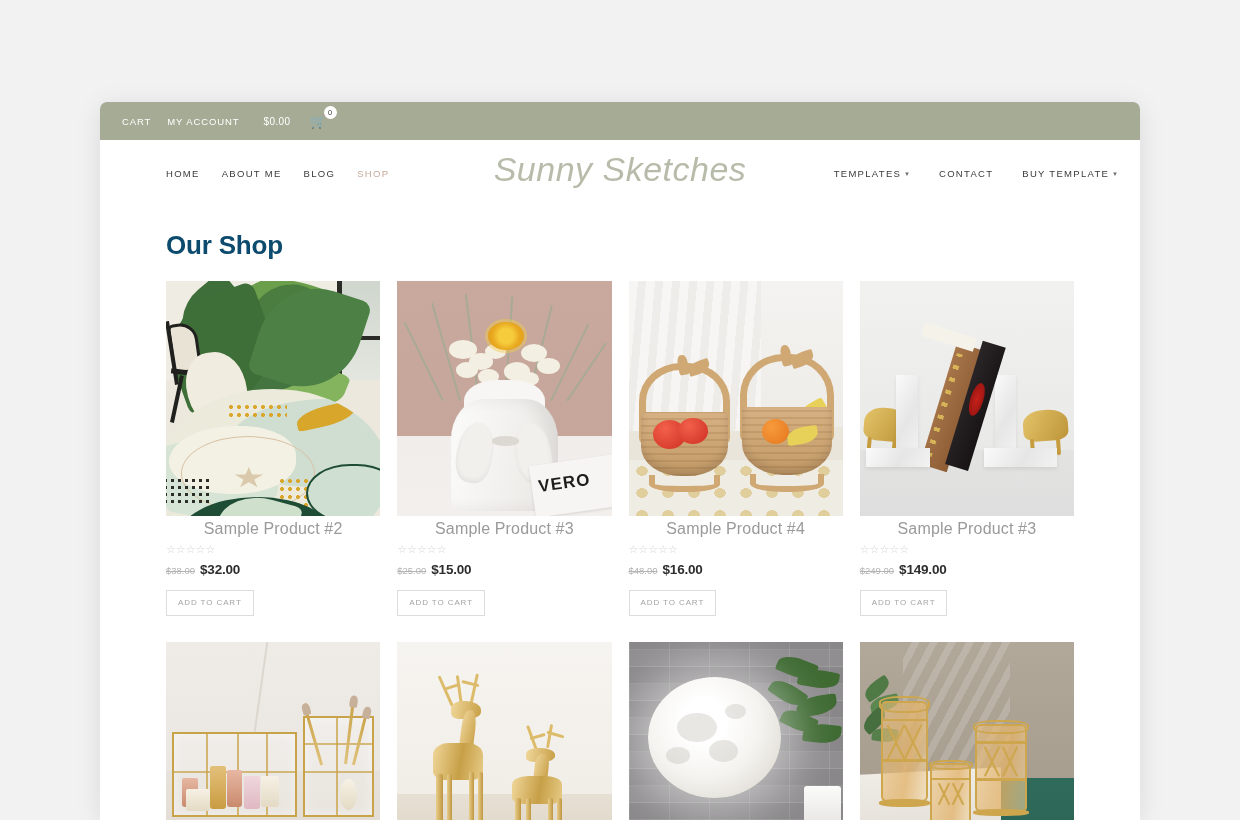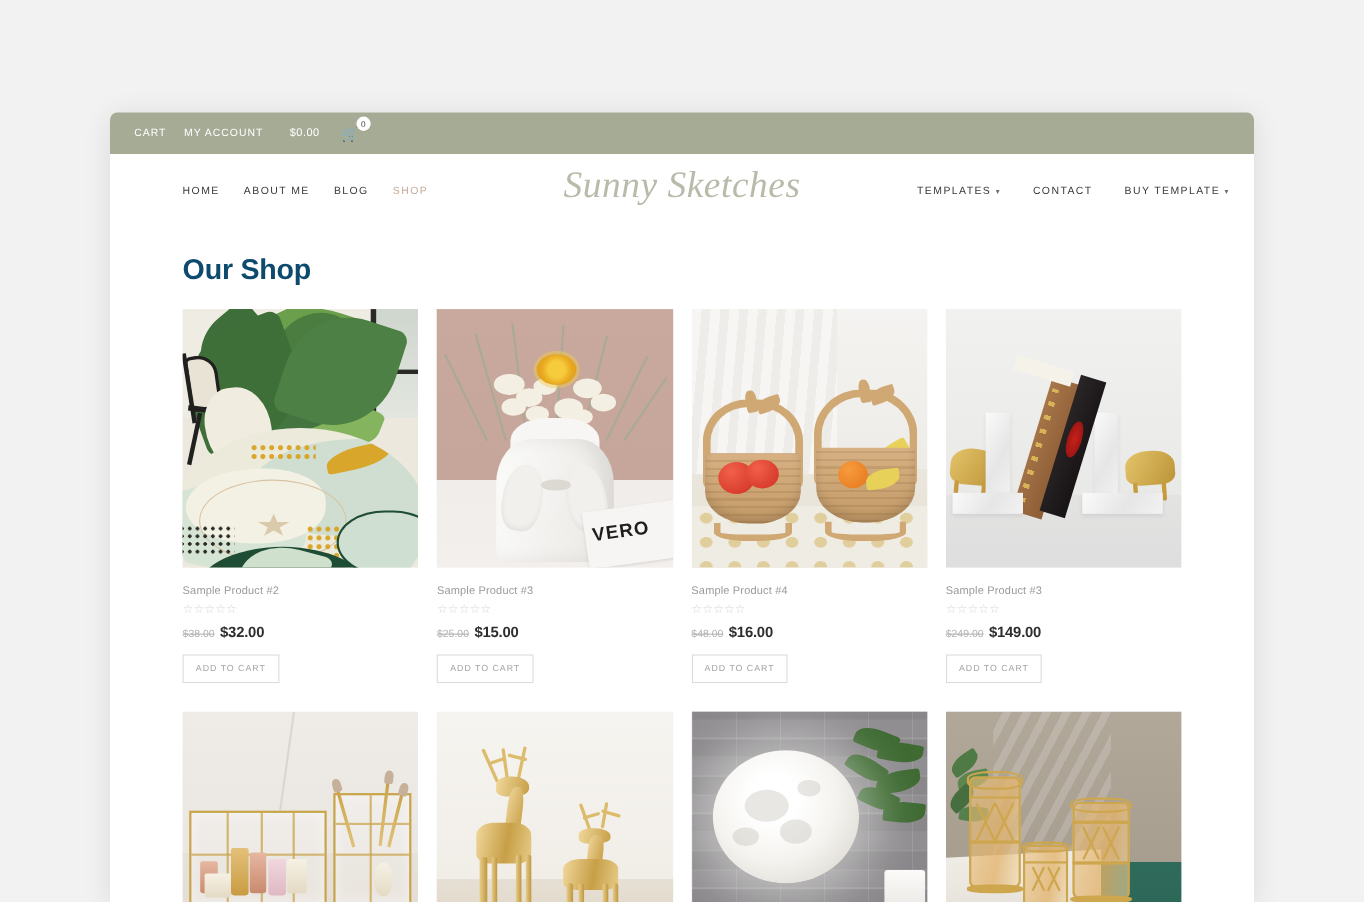--- a/index.html
+++ b/index.html
@@ -128,21 +128,21 @@
     gap: 4px;
   }
   .nav-link.active { color: #c6ab9a; }
   .chev { font-size: 7px; color: #6d6d6d; position: relative; top: 1px; }
 
   #logo {
     position: absolute;
     left: 0; right: 0;
     top: 10px;
     text-align: center;
-    font-family: Liberation Serif, serif;
+    font-family: Liberation Sans, sans-serif;
     font-style: italic;
     font-size: 34px;
     color: #b7bba9;
     letter-spacing: 0.5px;
     pointer-events: none;
     font-weight: 400;
   }
   #nav-right { margin-left: auto; gap: 29px; }
 
   
@@ -165,26 +165,27 @@
   .product-thumb {
     width: 100%;
     height: 235px;
     overflow: hidden;
     position: relative;
     background: #efefee;
     cursor: pointer;
   }
   .product-thumb.short { height: 195px; }
   .product-name {
-    margin-top: 16px;
-    font-size: 10px;
+    margin-top: 4px;
+    font-size: 16px;
     color: #9a9a9a;
     letter-spacing: 0.15px;
     text-decoration: none;
     display: block;
+    text-align: center;
   }
   .stars { margin-top: 6px; display: flex; gap: 0px; font-size: 11px; color: #d6d6d6; line-height: 1; }
   .price-row { margin-top: 7px; display: flex; align-items: baseline; gap: 5px; }
   .price-old {
     font-size: 9.5px;
     color: #b3b3b3;
     text-decoration: line-through;
   }
   .price-new {
     font-size: 13.5px;

